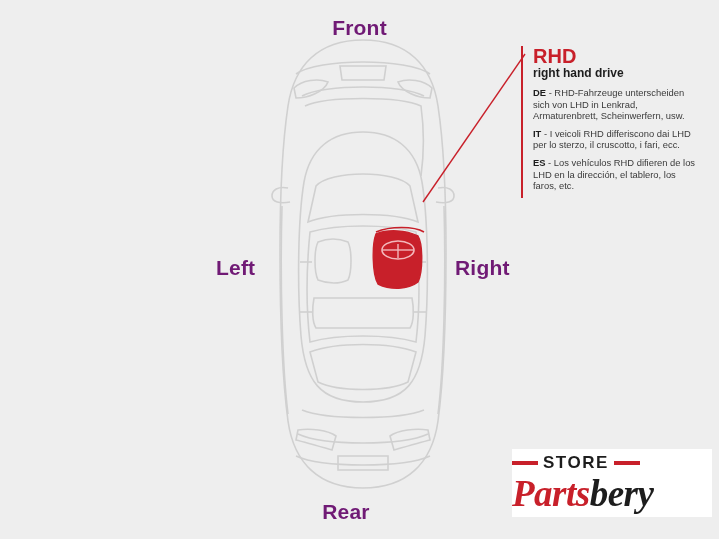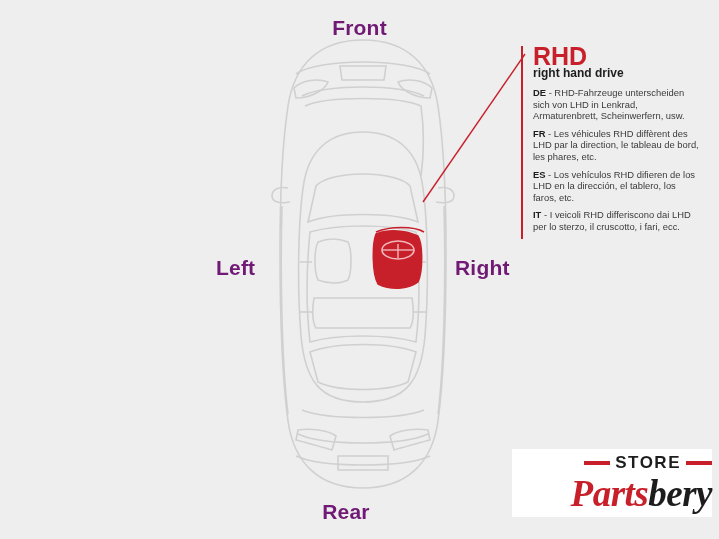--- a/index.html
+++ b/index.html
@@ -47,21 +47,21 @@
     left: 521px;
     top: 46px;
     width: 178px;
     border-left: 2px solid #c8202a;
     padding-left: 10px;
     box-sizing: border-box;
   }
   .callout-title {
     color: #c8202a;
     font-weight: bold;
-    font-size: 25px;
+    font-size: 20px;
     line-height: 20px;
     margin-bottom: 1px;
   }
   .callout-subtitle {
     color: #1d1d1d;
     font-weight: bold;
     font-size: 12px;
     line-height: 13px;
     margin-bottom: 7px;
   }
@@ -79,21 +79,21 @@
   
   .logo-box {
     position: absolute;
     left: 512px;
     top: 449px;
     width: 200px;
     height: 68px;
     background: #ffffff;
     display: flex;
     flex-direction: column;
-    align-items: flex-end;
+    align-items: flex-start;
     justify-content: center;
   }
   .logo-top {
     display: flex;
     align-items: center;
     gap: 5px;
     margin-bottom: 1px;
   }
   .logo-rule {
     width: 26px;
@@ -207,27 +207,24 @@
   </svg>
 
   <div class="callout">
     <div class="callout-title">RHD</div>
     <div class="callout-subtitle">right hand drive</div>
 
     <div class="callout-entry">
       <span class="lang">DE</span><span> - RHD-Fahrzeuge unterscheiden sich von LHD in Lenkrad, Armaturenbrett, Scheinwerfern, usw.</span>
     </div>
     <div class="callout-entry">
-      <span class="lang">FR</span><span> - Les véhicules RHD diffèrent des LHD par la direction, le tableau de bord, les phares, etc.</span>
+      <span class="lang">IT</span><span> - I veicoli RHD differiscono dai LHD per lo sterzo, il cruscotto, i fari, ecc.</span>
     </div>
     <div class="callout-entry">
       <span class="lang">ES</span><span> - Los vehículos RHD difieren de los LHD en la dirección, el tablero, los faros, etc.</span>
-    </div>
-    <div class="callout-entry">
-      <span class="lang">IT</span><span> - I veicoli RHD differiscono dai LHD per lo sterzo, il cruscotto, i fari, ecc.</span>
     </div>
   </div>
 
   <div class="logo-box">
     <div class="logo-top">
       <span class="logo-rule"></span>
       <span class="logo-store">STORE</span>
       <span class="logo-rule"></span>
     </div>
     <div class="logo-main">

